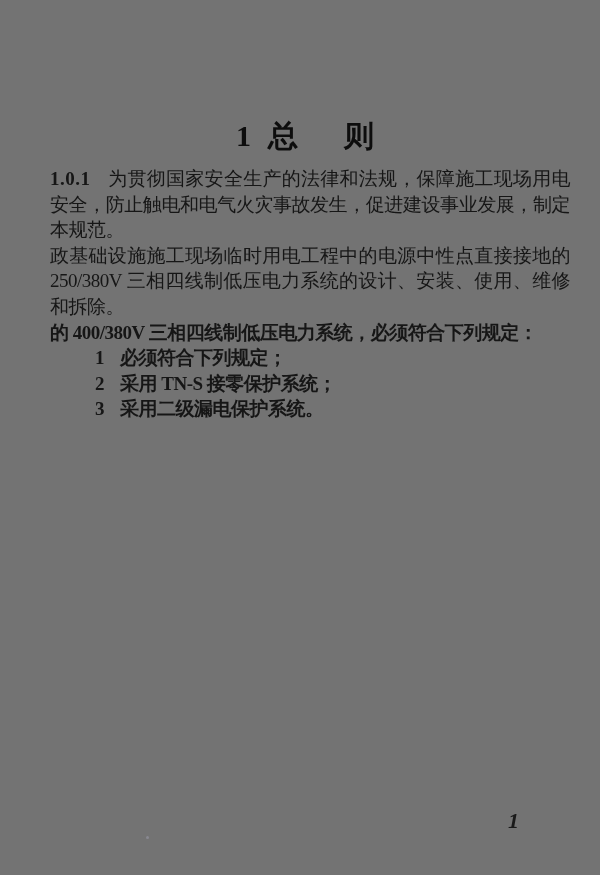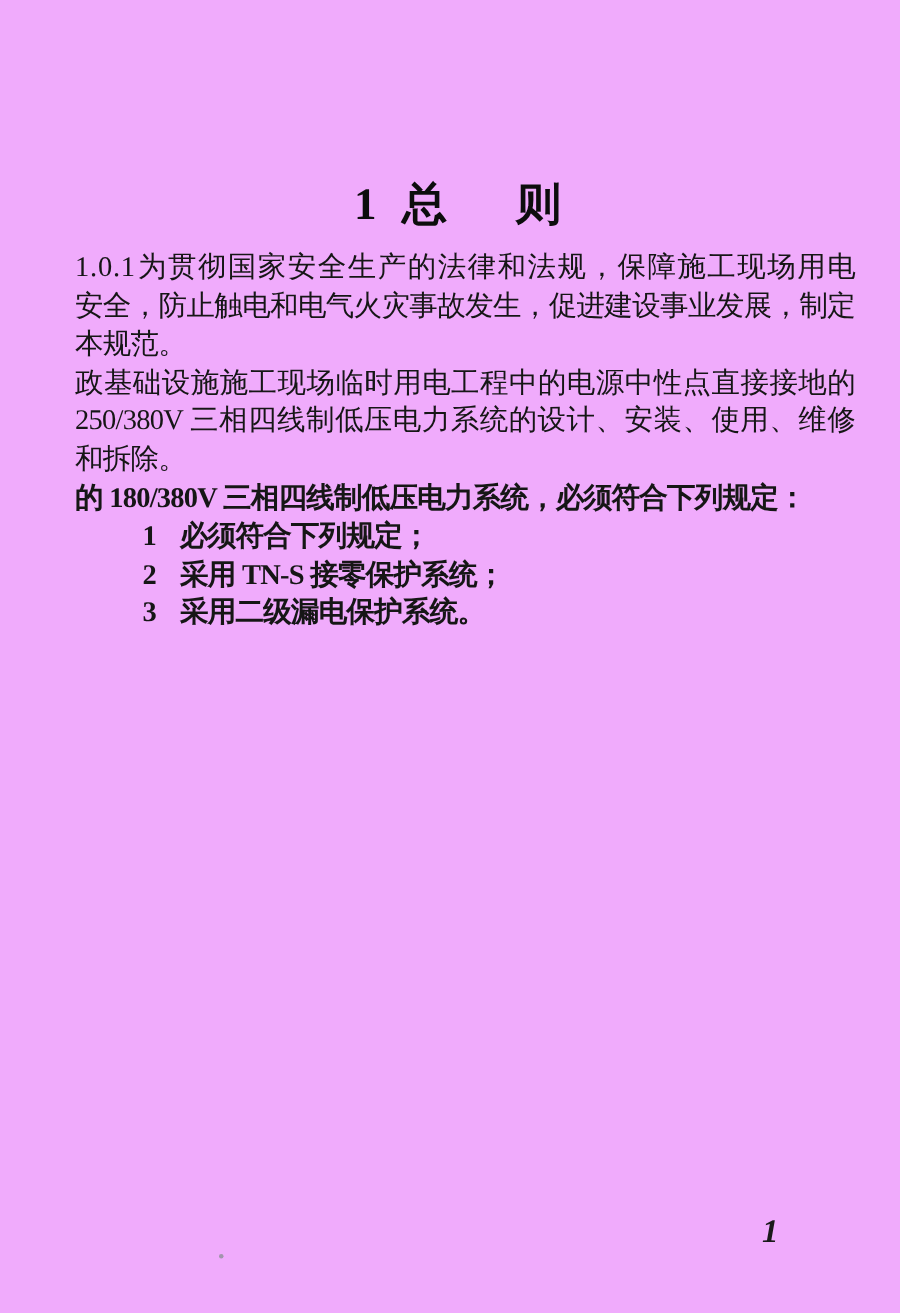--- a/index.html
+++ b/index.html
@@ -5,21 +5,21 @@
   html, body {
     margin: 0;
     padding: 0;
     background: #e8e8e8;
   }
   .page {
     position: relative;
     width: 600px;
     height: 875px;
     margin: 0 auto;
-    background: #f0abfc;
+    background: #737373;
     color: #131313;
     font-family: "Liberation Serif", "DejaVu Serif", serif;
     overflow: hidden;
   }
   
   .chapter-title {
     position: absolute;
     top: 96px;
     left: 0;
     width: 100%;
@@ -47,23 +47,23 @@
   }
   .clause { margin: 0; }
   .line {
     word-break: break-all;
     text-align: justify;
     text-justify: inter-character;
   }
   .line.full { text-align-last: justify; }
   .line.last { text-align-last: left; }
   .cnum {
-    font-weight: 400;
+    font-weight: 700;
     letter-spacing: 0.5px;
-    margin-right: 0;
+    margin-right: 17px;
     white-space: nowrap;
   }
   .clause.bold .line, .clause.bold .ctext { font-weight: 700; }
   .sub-item {
     padding-left: 45px;
     word-break: break-all;
     font-weight: 700;
   }
   .inum {
     font-weight: 700;
@@ -105,21 +105,21 @@
       <div class="line last">本规范。</div>
     </div>
 
     <div class="clause">
       <div class="line full">政基础设施施工现场临时用电工程中的电源中性点直接接地的</div>
       <div class="line full">250/380V 三相四线制低压电力系统的设计、安装、使用、维修</div>
       <div class="line last">和拆除。</div>
     </div>
 
     <div class="clause bold">
-      <div class="line last">的 180/380V 三相四线制低压电力系统，必须符合下列规定：</div>
+      <div class="line last">的 400/380V 三相四线制低压电力系统，必须符合下列规定：</div>
       <div class="sub-item"><span class="inum">1</span><span>必须符合下列规定；</span></div>
       <div class="sub-item"><span class="inum">2</span><span>采用 TN-S 接零保护系统；</span></div>
       <div class="sub-item"><span class="inum">3</span><span>采用二级漏电保护系统。</span></div>
     </div>
 
 
   </div>
 
   <div class="page-number">1</div>
 

